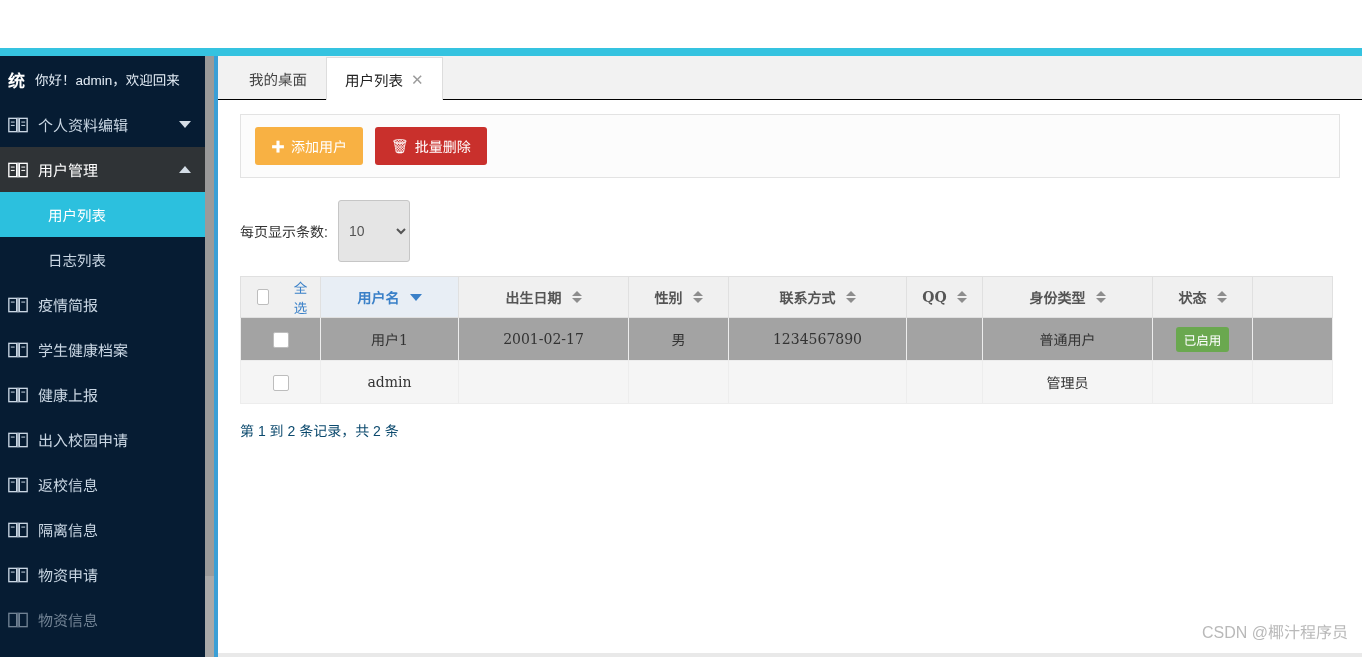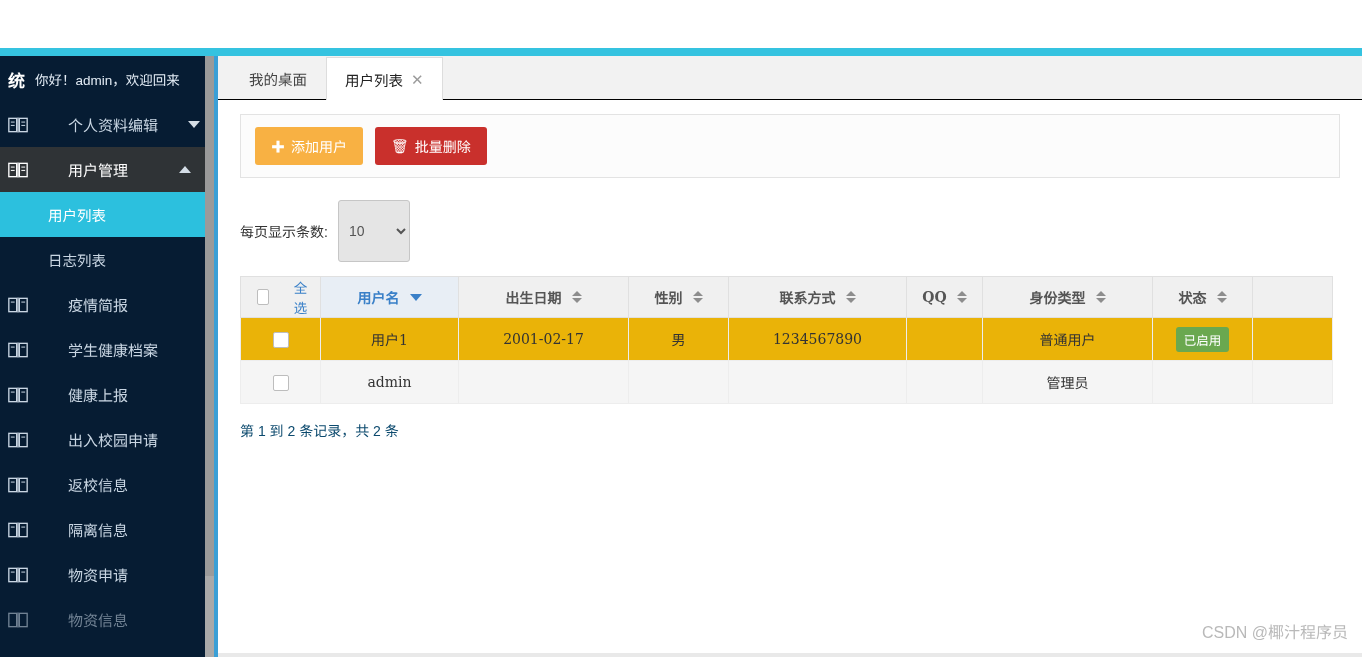--- a/index.html
+++ b/index.html
@@ -69,21 +69,20 @@
   .greet-row {
     height: 46px; display: flex; align-items: center; gap: 10px; padding-left: 8px;
   }
   .greet-logo { color: #ffffff; font-size: 17px; font-weight: bold; }
   .greet-text { color: #e3ecf5; font-size: 13.5px; white-space: nowrap; }
 
   .nav-item {
     height: 45px; display: flex; align-items: center; padding: 0 14px 0 8px;
     color: #c9d6e3; font-size: 15px; cursor: pointer; position: relative;
     white-space: nowrap;
-    gap: 30px;
   }
   .nav-item .bookicon { flex: none; margin-right: 10px; }
   .nav-item.open { background: #2f3336; color: #ffffff; }
   .nav-item .chev {
     margin-left: auto; width: 0; height: 0;
     border-left: 6px solid transparent; border-right: 6px solid transparent;
   }
   .nav-item .chev.down { border-top: 7px solid #d4dde6; }
   .nav-item .chev.up   { border-bottom: 7px solid #d4dde6; }
 
@@ -175,21 +174,21 @@
     display: block; width: 0; height: 0;
     border-left: 5px solid transparent; border-right: 5px solid transparent;
   }
   .sorticon i.up { border-bottom: 5px solid #8d8d8d; }
   .sorticon i.dn { border-top: 5px solid #8d8d8d; }
   .sorticon.active-dn i.dn { border-top-color: #3a80c8; border-top-width: 7px;
     border-left-width: 6px; border-right-width: 6px; }
 
   table.grid td {
     border: 1px solid #ededed; height: 43px; text-align: center;
-    color: #333333; background: #eab308;
+    color: #333333; background: #a3a3a3;
     font-family: "DejaVu Serif", "Liberation Serif", serif;
   }
   table.grid tr.even td { background: #f5f5f5; }
   table.grid td.selcell { text-align: center; }
 
   .cbox {
     width: 16px; height: 16px; border: 1px solid #bdbdbd; background: #ffffff;
     display: inline-block; vertical-align: middle; border-radius: 2px; cursor: pointer;
   }
   .badge-on {

